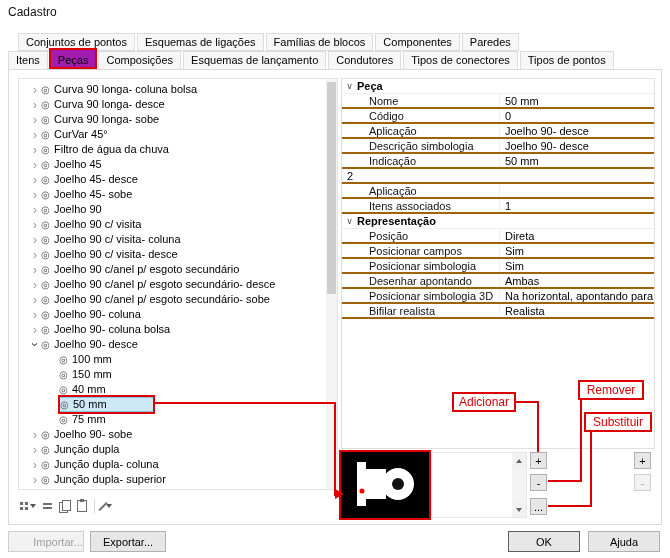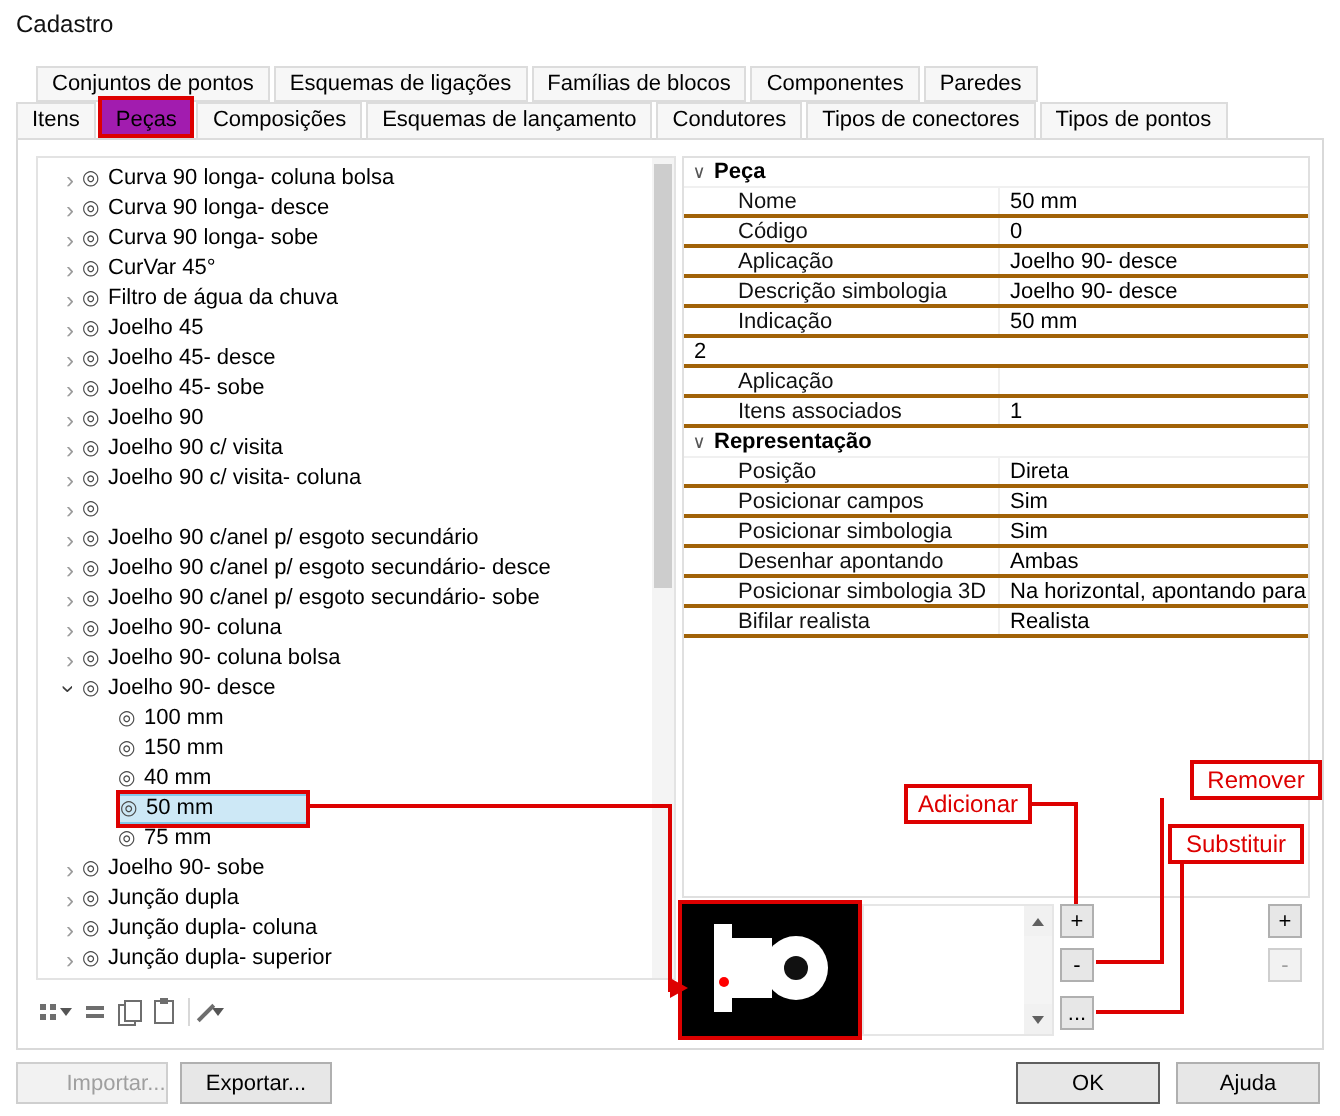--- a/index.html
+++ b/index.html
@@ -121,21 +121,21 @@
   #btn-exportar { left:90px;  top:531px; }
   #btn-ok    { left:508px; top:531px; }
   #btn-ajuda { left:588px; top:531px; }
 
   
   .ann-box {
     position:absolute; border:2px solid #dd0000; color:#dd0000; background:#fff;
     display:flex; align-items:center; justify-content:center; font-size:12px; z-index:50; white-space:nowrap;
   }
   #ann-adicionar  { left:452px; top:392px; width:64px; height:20px; }
-  #ann-remover    { left:578px; top:380px; width:66px; height:20px;margin-left:17px; }
+  #ann-remover    { left:578px; top:380px; width:66px; height:20px; }
   #ann-substituir { left:584px; top:412px; width:68px; height:20px; }
   .ann-line { position:absolute; background:#dd0000; z-index:49; }
   #ln-a-h { left:516px; top:401px; width:23px; height:2px; }
   #ln-a-v { left:537px; top:401px; width:2px;  height:51px; }
   #ln-r-v { left:580px; top:399px; width:2px;  height:83px; }
   #ln-r-h { left:548px; top:480px; width:34px; height:2px; }
   #ln-s-v { left:590px; top:431px; width:2px;  height:76px; }
   #ln-s-h { left:548px; top:505px; width:44px; height:2px; }
   #ln-t-h { left:155px; top:402px; width:181px; height:2px; }
   #ln-t-v { left:334px; top:402px; width:2px;  height:94px; }
@@ -244,20 +244,21 @@
         <div class="chev">›</div>
         <div class="row-inner">
           <div class="tree-icon">◎</div>
           <span class="tree-label">Joelho 90 c/ visita- coluna</span>
         </div>
       </div>
       <div class="tree-row">
         <div class="chev">›</div>
         <div class="row-inner">
           <div class="tree-icon">◎</div>
+          <span class="tree-label">Joelho 90 c/ visita- desce</span>
         </div>
       </div>
       <div class="tree-row">
         <div class="chev">›</div>
         <div class="row-inner">
           <div class="tree-icon">◎</div>
           <span class="tree-label">Joelho 90 c/anel p/ esgoto secundário</span>
         </div>
       </div>
       <div class="tree-row">

